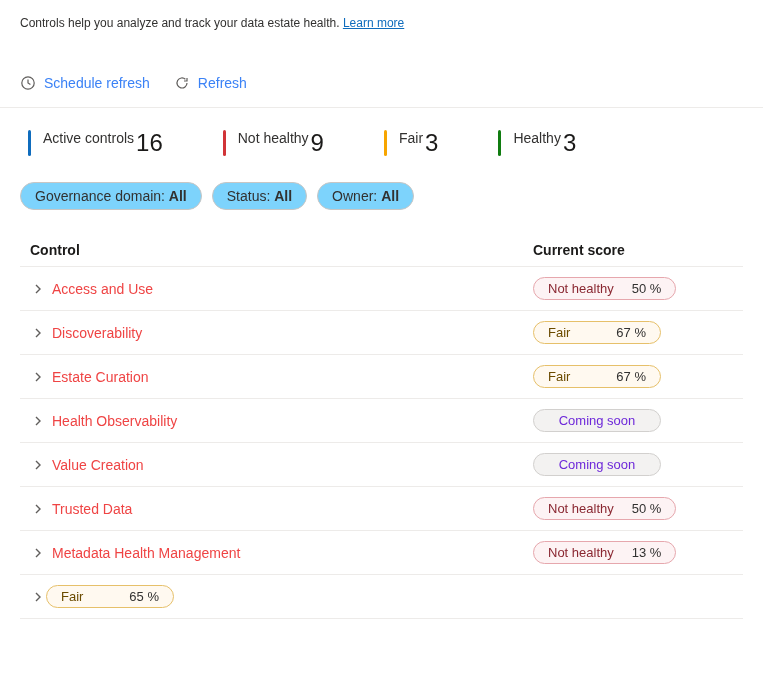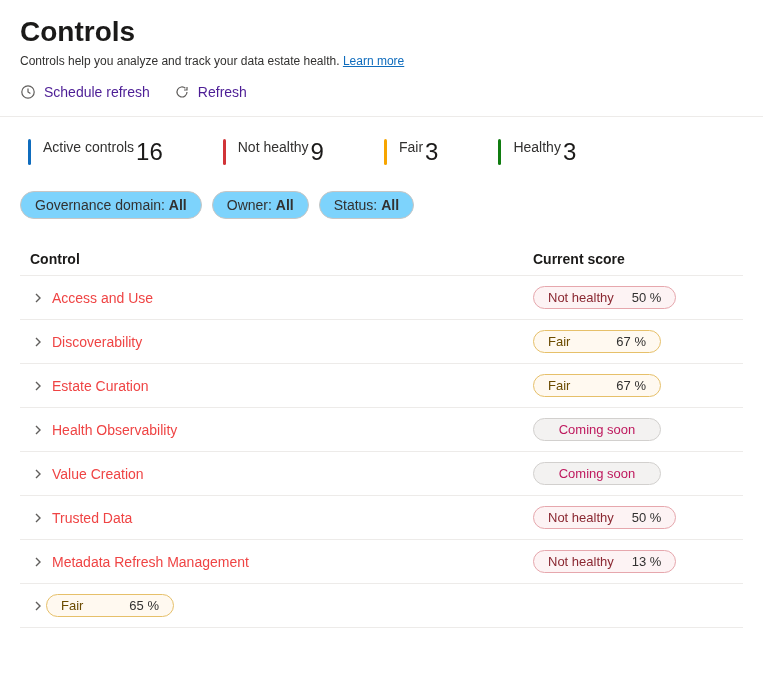--- a/index.html
+++ b/index.html
@@ -8,21 +8,21 @@
     font-size: 14px;
     color: #323130;
     background: #fff;
     width: 763px;
   }
   .page { padding: 16px 20px 0 20px; }
   .title { font-size: 28px; font-weight: 600; color: #1b1a19; margin-bottom: 6px; }
   .subtitle { font-size: 12px; color: #323130; margin-bottom: 14px; }
   .link { color: #0f6cbd; text-decoration: underline; cursor: pointer; }
   .toolbar { display: flex; gap: 24px; align-items: center; margin-bottom: 14px; }
-  .toolbar-btn { display: flex; align-items: center; gap: 8px; background: none; border: none; font: inherit; color: #4c1d95; cursor: pointer; padding: 2px 0; }
+  .toolbar-btn { display: flex; align-items: center; gap: 8px; background: none; border: none; font: inherit; color: #3b82f6; cursor: pointer; padding: 2px 0; margin-top: 29px; }
   .icon { width: 16px; height: 16px; display: inline-block; }
   .divider { height: 1px; background: #edebe9; margin: 0 -20px 16px -20px; }
 
   .stats { display: flex; gap: 60px; padding: 6px 0 20px 8px; }
   .stat { display: flex; align-items: stretch; gap: 12px; }
   .stat-bar { width: 3px; border-radius: 2px; }
   .stat-body { display: flex; flex-direction: row; gap: 2px; }
   .stat-label { font-size: 14px; color: #323130; }
   .stat-value { font-size: 24px; font-weight: 400; color: #1b1a19; line-height: 1.1; }
 
@@ -62,27 +62,26 @@
     white-space: nowrap;
   }
   .badge .b-label { }
   .badge .b-pct { }
   .badge-nothealthy { background: #fdf3f4; border-color: #e6a7ad; color: #8a2731; }
   .badge-nothealthy .b-label { color: #8a2731; }
   .badge-nothealthy .b-pct { color: #323130; }
   .badge-fair { background: #fff9f0; border-color: #e6c06a; color: #6b4b00; }
   .badge-fair .b-label { color: #6b4b00; }
   .badge-fair .b-pct { color: #323130; }
-  .badge-coming { background: #f3f2f1; border-color: #d2d0ce; color: #be185d; justify-content: center; }
+  .badge-coming { background: #f3f2f1; border-color: #d2d0ce; color: #6d28d9; justify-content: center; }
 </style>
 </head>
 <body>
 
 <div class="page">
-  <h1 class="title">Controls</h1>
   <p class="subtitle">
     <span>Controls help you analyze and track your data estate health. </span><a class="link">Learn more</a>
   </p>
 
   <div class="toolbar">
     <button class="toolbar-btn">
       <span class="icon">
         <svg viewBox="0 0 16 16" fill="none" stroke="#605e5c" stroke-width="1.2">
           <circle cx="8" cy="8" r="6.2"></circle>
             <path d="M8 4.5V8l2.4 1.6"></path>
@@ -129,22 +128,22 @@
         <div class="stat-bar" style="background:#107c10"></div>
         <div class="stat-body">
           <div class="stat-label">Healthy</div>
           <div class="stat-value">3</div>
         </div>
       </div>
     </div>
 
   <div class="filters" id="filters">
       <button class="pill"><span>Governance domain: </span><b>All</b></button>
+      <button class="pill"><span>Status: </span><b>All</b></button>
       <button class="pill"><span>Owner: </span><b>All</b></button>
-      <button class="pill"><span>Status: </span><b>All</b></button>
     </div>
 
   <div class="table">
     <div class="thead">
       <div class="col-control">Control</div>
       <div class="col-score">Current score</div>
     </div>
     <div id="tbody">
         <div class="row">
           <span class="chev">
@@ -227,21 +226,21 @@
               <span class="b-pct">50 %</span>
             </span>
           </span>
         </div>
         <div class="row">
           <span class="chev">
             <svg width="10" height="10" viewBox="0 0 10 10" fill="none" stroke="#605e5c" stroke-width="1.4">
               <path d="M3 1l4 4-4 4"></path>
             </svg>
           </span>
-          <span class="row-name">Metadata Refresh Management</span>
+          <span class="row-name">Metadata Health Management</span>
           <span class="score-cell">
             <span class="badge badge-nothealthy">
               <span class="b-label">Not healthy</span>
               <span class="b-pct">13 %</span>
             </span>
           </span>
         </div>
         <div class="row">
           <span class="chev">
             <svg width="10" height="10" viewBox="0 0 10 10" fill="none" stroke="#605e5c" stroke-width="1.4">

